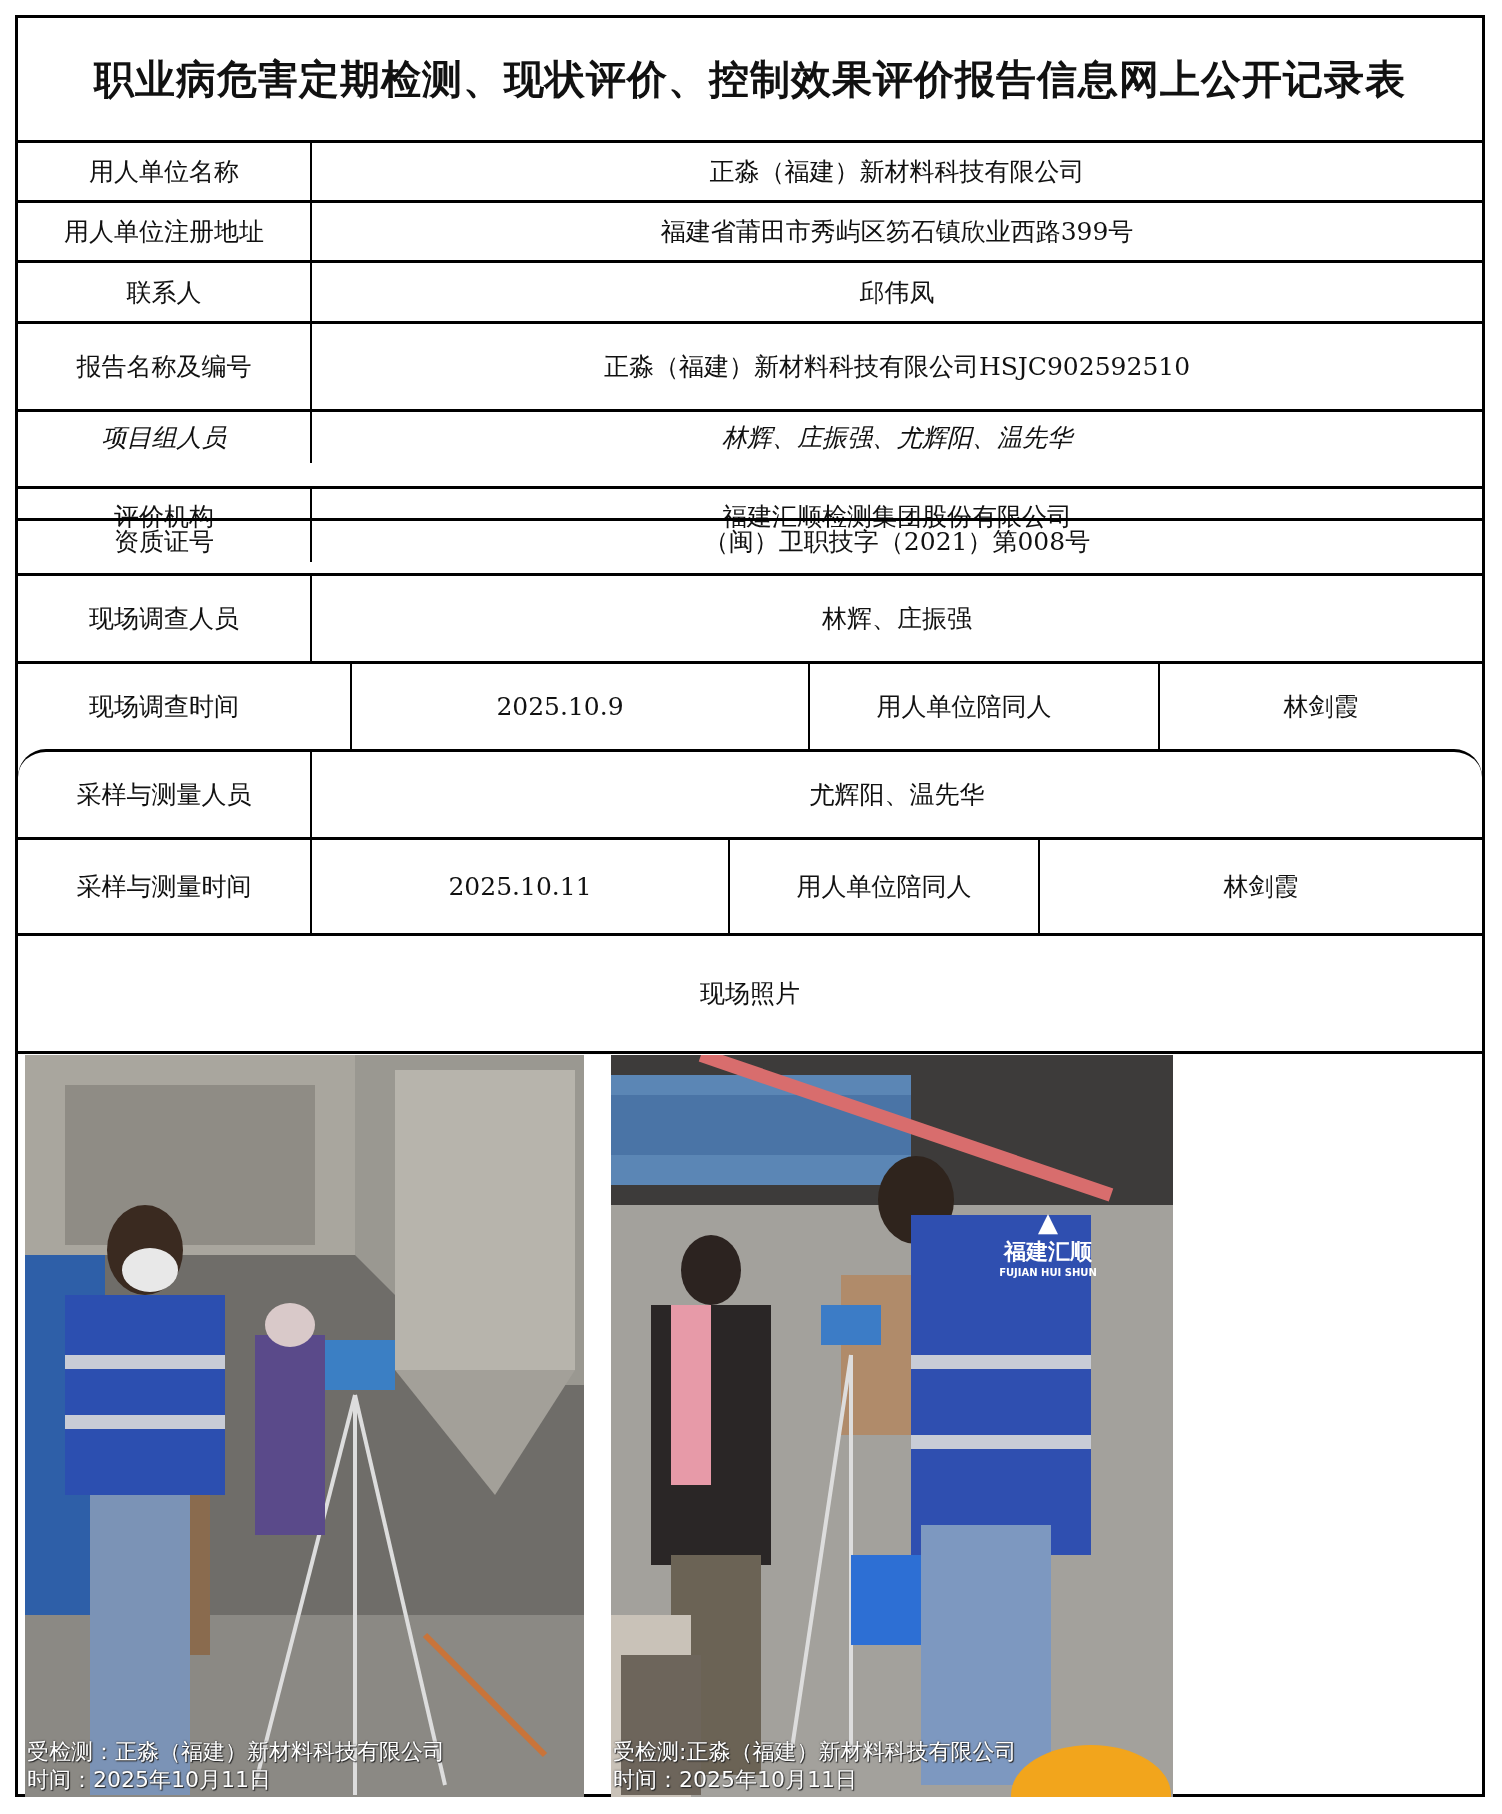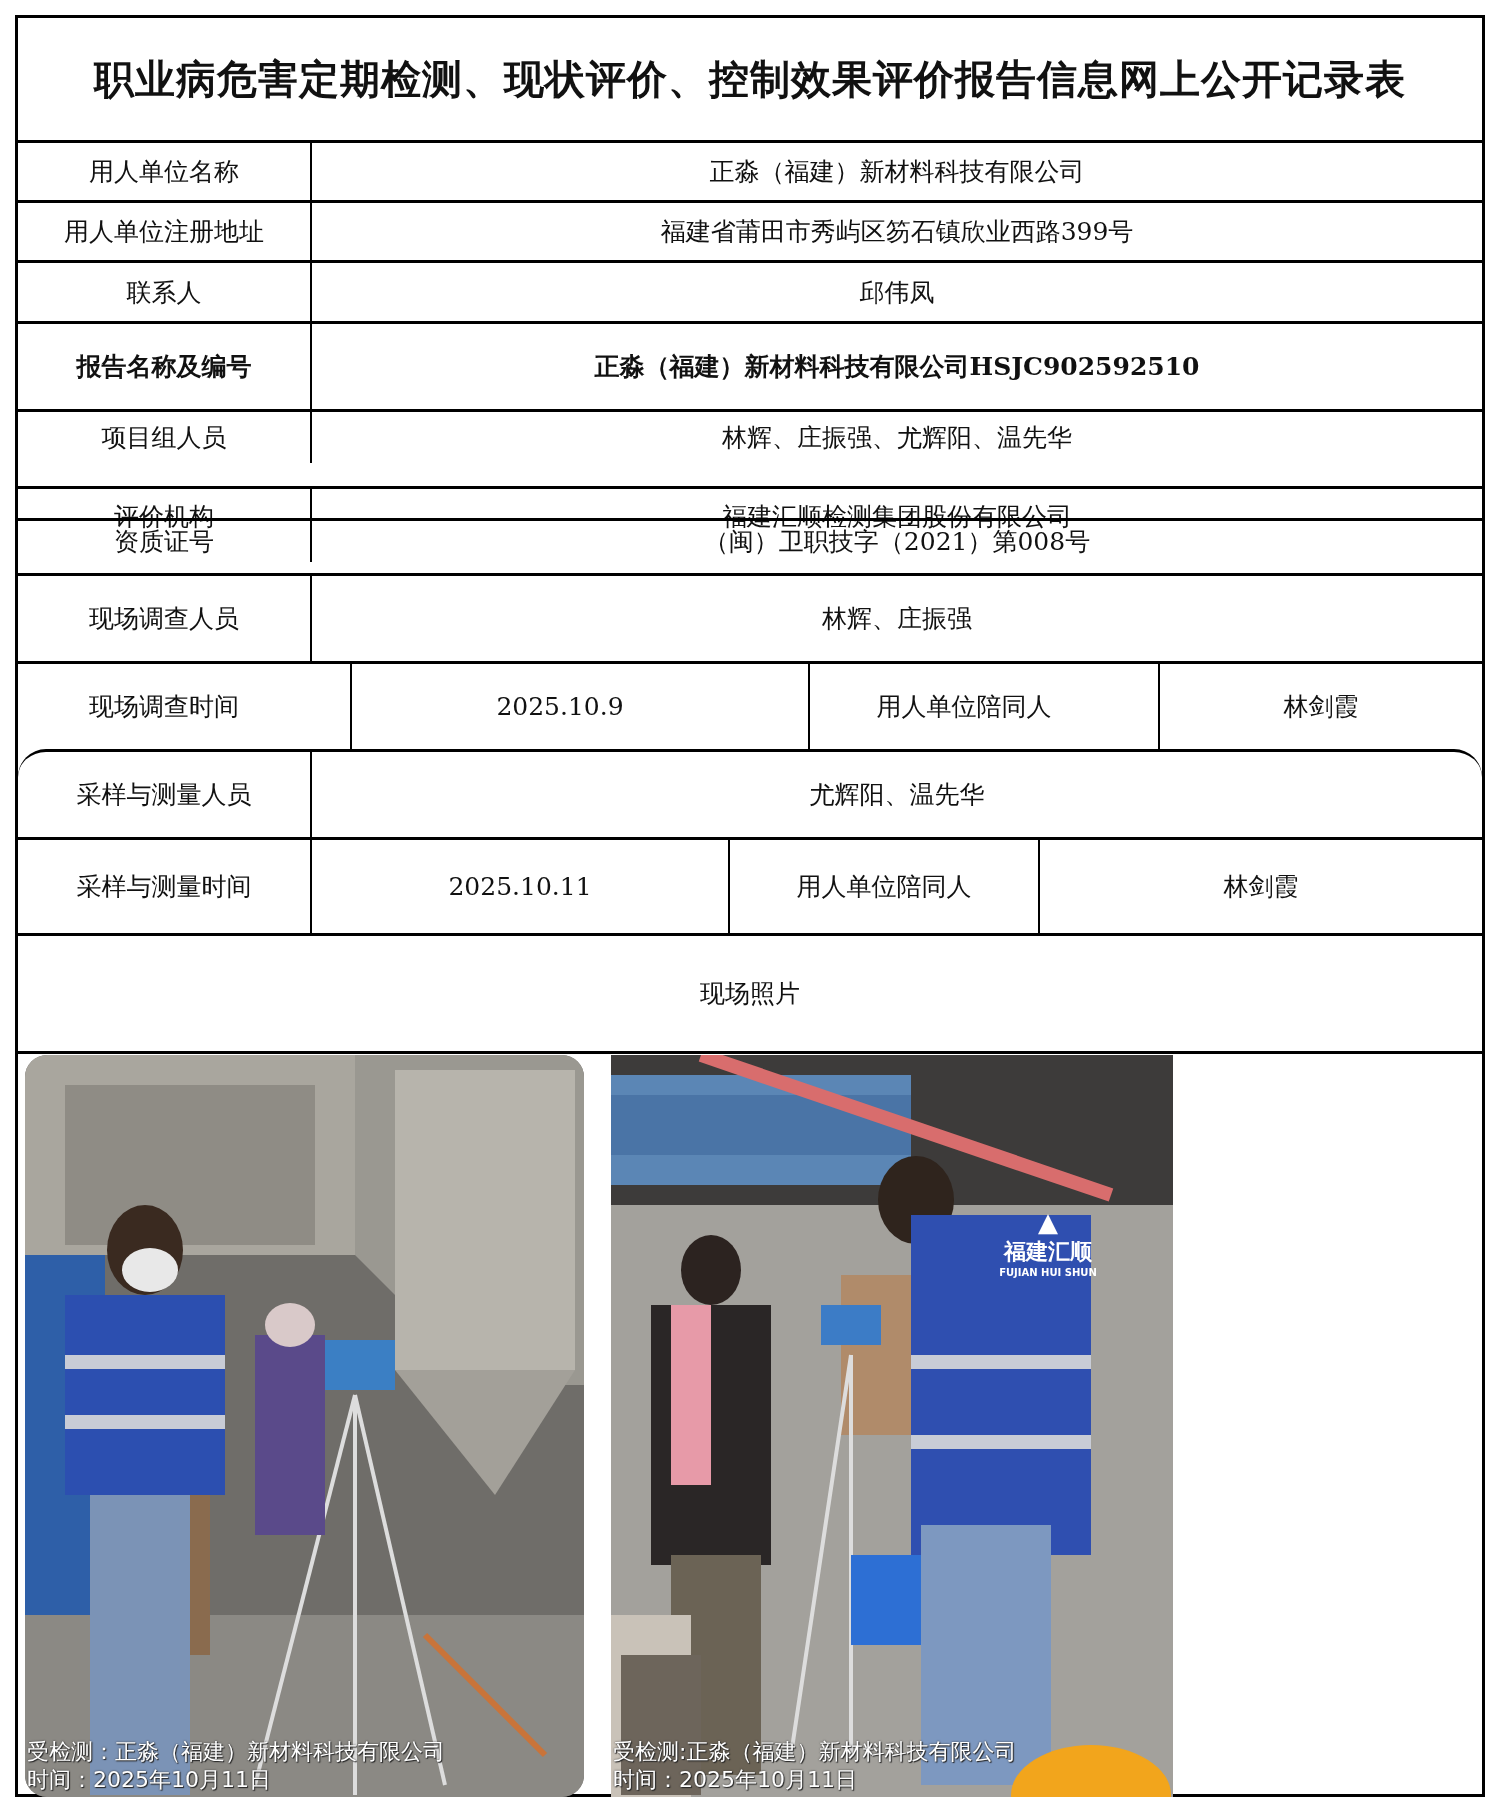--- a/index.html
+++ b/index.html
@@ -44,26 +44,26 @@
   <div class="row" style="top:182px;height:60px;">
     <div class="cell label">用人单位注册地址</div>
     <div class="cell value-full">福建省莆田市秀屿区笏石镇欣业西路399号</div>
   </div>
 
   <div class="row" style="top:242px;height:61px;">
     <div class="cell label">联系人</div>
     <div class="cell value-full">邱伟凤</div>
   </div>
 
-  <div class="row" style="top:303px;height:88px;font-weight:bold;">
+  <div class="row" style="top:303px;height:88px;">
     <div class="cell label">报告名称及编号</div>
     <div class="cell value-full">正淼（福建）新材料科技有限公司HSJC902592510</div>
   </div>
 
-  <div class="row" style="top:391px;height:54px;">
+  <div class="row" style="top:391px;height:54px;font-style:italic;">
     <div class="cell label">项目组人员</div>
     <div class="cell value-full">林辉、庄振强、尤辉阳、温先华</div>
   </div>
 
   <div class="row" style="top:468px;height:58px;">
     <div class="cell label">评价机构</div>
     <div class="cell value-full">福建汇顺检测集团股份有限公司</div>
   </div>
 
   <div class="row" style="top:500px;height:44px;">
@@ -94,21 +94,21 @@
     <div class="cell v2">用人单位陪同人</div>
     <div class="cell v3">林剑霞</div>
   </div>
 
   <div class="row" style="top:915px;height:118px;">
     <div class="cell value-full">现场照片</div>
   </div>
 
   <div class="photos">
 
-    <div class="photo" style="left:7px;width:559px;height:742px;border-radius:22px;">
+    <div class="photo" style="left:7px;width:559px;height:742px;">
       <svg width="559" height="742" viewBox="0 0 559 742">
         <rect width="559" height="742" fill="#6f6d69"></rect>
         <rect x="0" y="0" width="330" height="200" fill="#a9a69e"></rect>
         <rect x="40" y="30" width="250" height="160" fill="#8f8c85"></rect>
         <polygon points="330,0 559,0 559,330 460,330 330,200" fill="#9a9891"></polygon>
         <rect x="370" y="15" width="180" height="300" fill="#b7b4ac"></rect>
         <polygon points="370,315 550,315 470,440" fill="#a3a099"></polygon>
         <rect x="0" y="200" width="80" height="360" fill="#2e5fa8"></rect>
         <rect x="0" y="560" width="559" height="182" fill="#8b8984"></rect>
         <rect x="65" y="300" width="120" height="300" fill="#8a6b4e"></rect>

